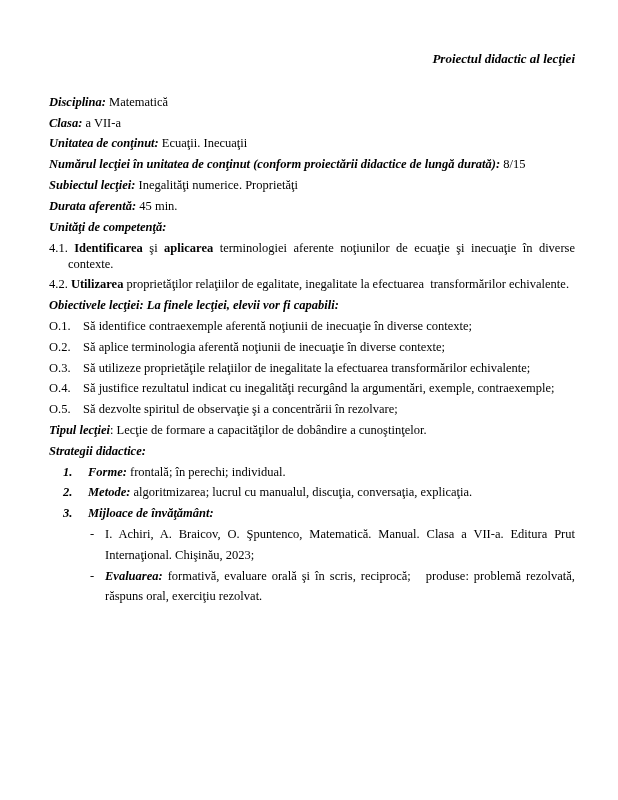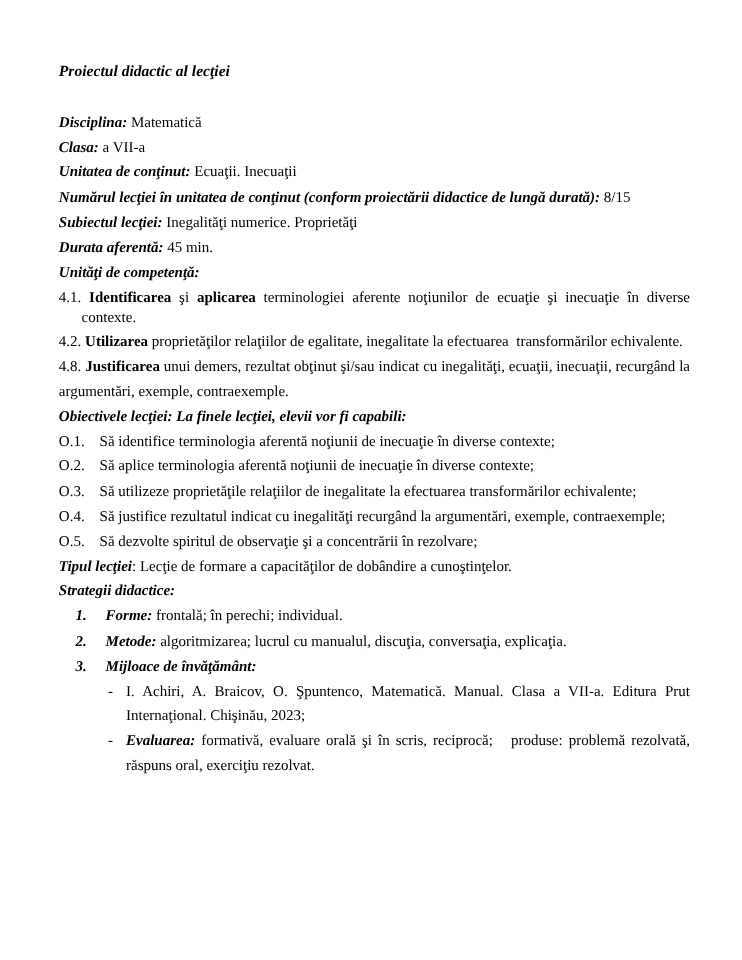--- a/index.html
+++ b/index.html
@@ -16,21 +16,21 @@
     padding: 49px 43px 0 49px;
     font-family: "Liberation Serif", "DejaVu Serif", serif;
     font-size: 12.5px;
     color: #000000;
     overflow: hidden;
   }
   p { margin: 0; line-height: 20.8px; }
   .bi { font-weight: bold; font-style: italic; }
   .b  { font-weight: bold; }
   .title {
-    text-align: left;
+    text-align: right;
     font-weight: bold;
     font-style: italic;
     font-size: 13px;
     margin-bottom: 22px;
   }
   .just { text-align: justify; }
   .hang41 {
     padding-left: 19px;
     text-indent: -19px;
     line-height: 16px;
@@ -59,25 +59,24 @@
   <p class="meta nowrap"><span class="bi">Numărul lecţiei în unitatea de conţinut (conform proiectării didactice de lungă durată):</span><span> 8/15</span></p>
   <p class="meta"><span class="bi">Subiectul lecţiei:</span><span> Inegalităţi numerice. Proprietăţi</span></p>
   <p class="meta"><span class="bi">Durata aferentă:</span><span> 45 min.</span></p>
 
   <p class="bi">Unităţi de competenţă:</p>
 
   <p class="just hang41"><span>4.1. </span><span class="b">Identificarea</span><span> şi </span><span class="b">aplicarea</span><span> terminologiei aferente noţiunilor de ecuaţie şi inecuaţie în diverse contexte.</span></p>
 
   <p class="pre"><span>4.2. </span><span class="b">Utilizarea</span><span> proprietăţilor relaţiilor de egalitate, inegalitate la efectuarea  transformărilor echivalente.</span></p>
 
-  <p class="just"><span>4.8. </span><span class="b">Justificarea</span><span> unui demers, rezultat obţinut şi/sau indicat cu inegalităţi, ecuaţii, inecuaţii, recurgând la argumentări, exemple, contraexemple.</span></p>
 
   <p class="bi">Obiectivele lecţiei: La finele lecţiei, elevii vor fi capabili:</p>
 
-  <p class="obj"><span class="num">O.1.</span><span>Să identifice terminologia aferentă noţiunii de inecuaţie în diverse contexte;</span></p>
+  <p class="obj"><span class="num">O.1.</span><span>Să identifice contraexemple aferentă noţiunii de inecuaţie în diverse contexte;</span></p>
   <p class="obj"><span class="num">O.2.</span><span>Să aplice terminologia aferentă noţiunii de inecuaţie în diverse contexte;</span></p>
   <p class="obj nowrap"><span class="num">O.3.</span><span>Să utilizeze proprietăţile relaţiilor de inegalitate la efectuarea transformărilor echivalente;</span></p>
   <p class="obj nowrap"><span class="num">O.4.</span><span>Să justifice rezultatul indicat cu inegalităţi recurgând la argumentări, exemple, contraexemple;</span></p>
   <p class="obj"><span class="num">O.5.</span><span>Să dezvolte spiritul de observaţie şi a concentrării în rezolvare;</span></p>
 
   <p><span class="bi">Tipul lecţiei</span><span>: Lecţie de formare a capacităţilor de dobândire a cunoştinţelor.</span></p>
 
   <p class="bi">Strategii didactice:</p>
 
   <p class="snum"><span class="num">1.</span><span class="bi">Forme:</span><span> frontală; în perechi; individual.</span></p>

